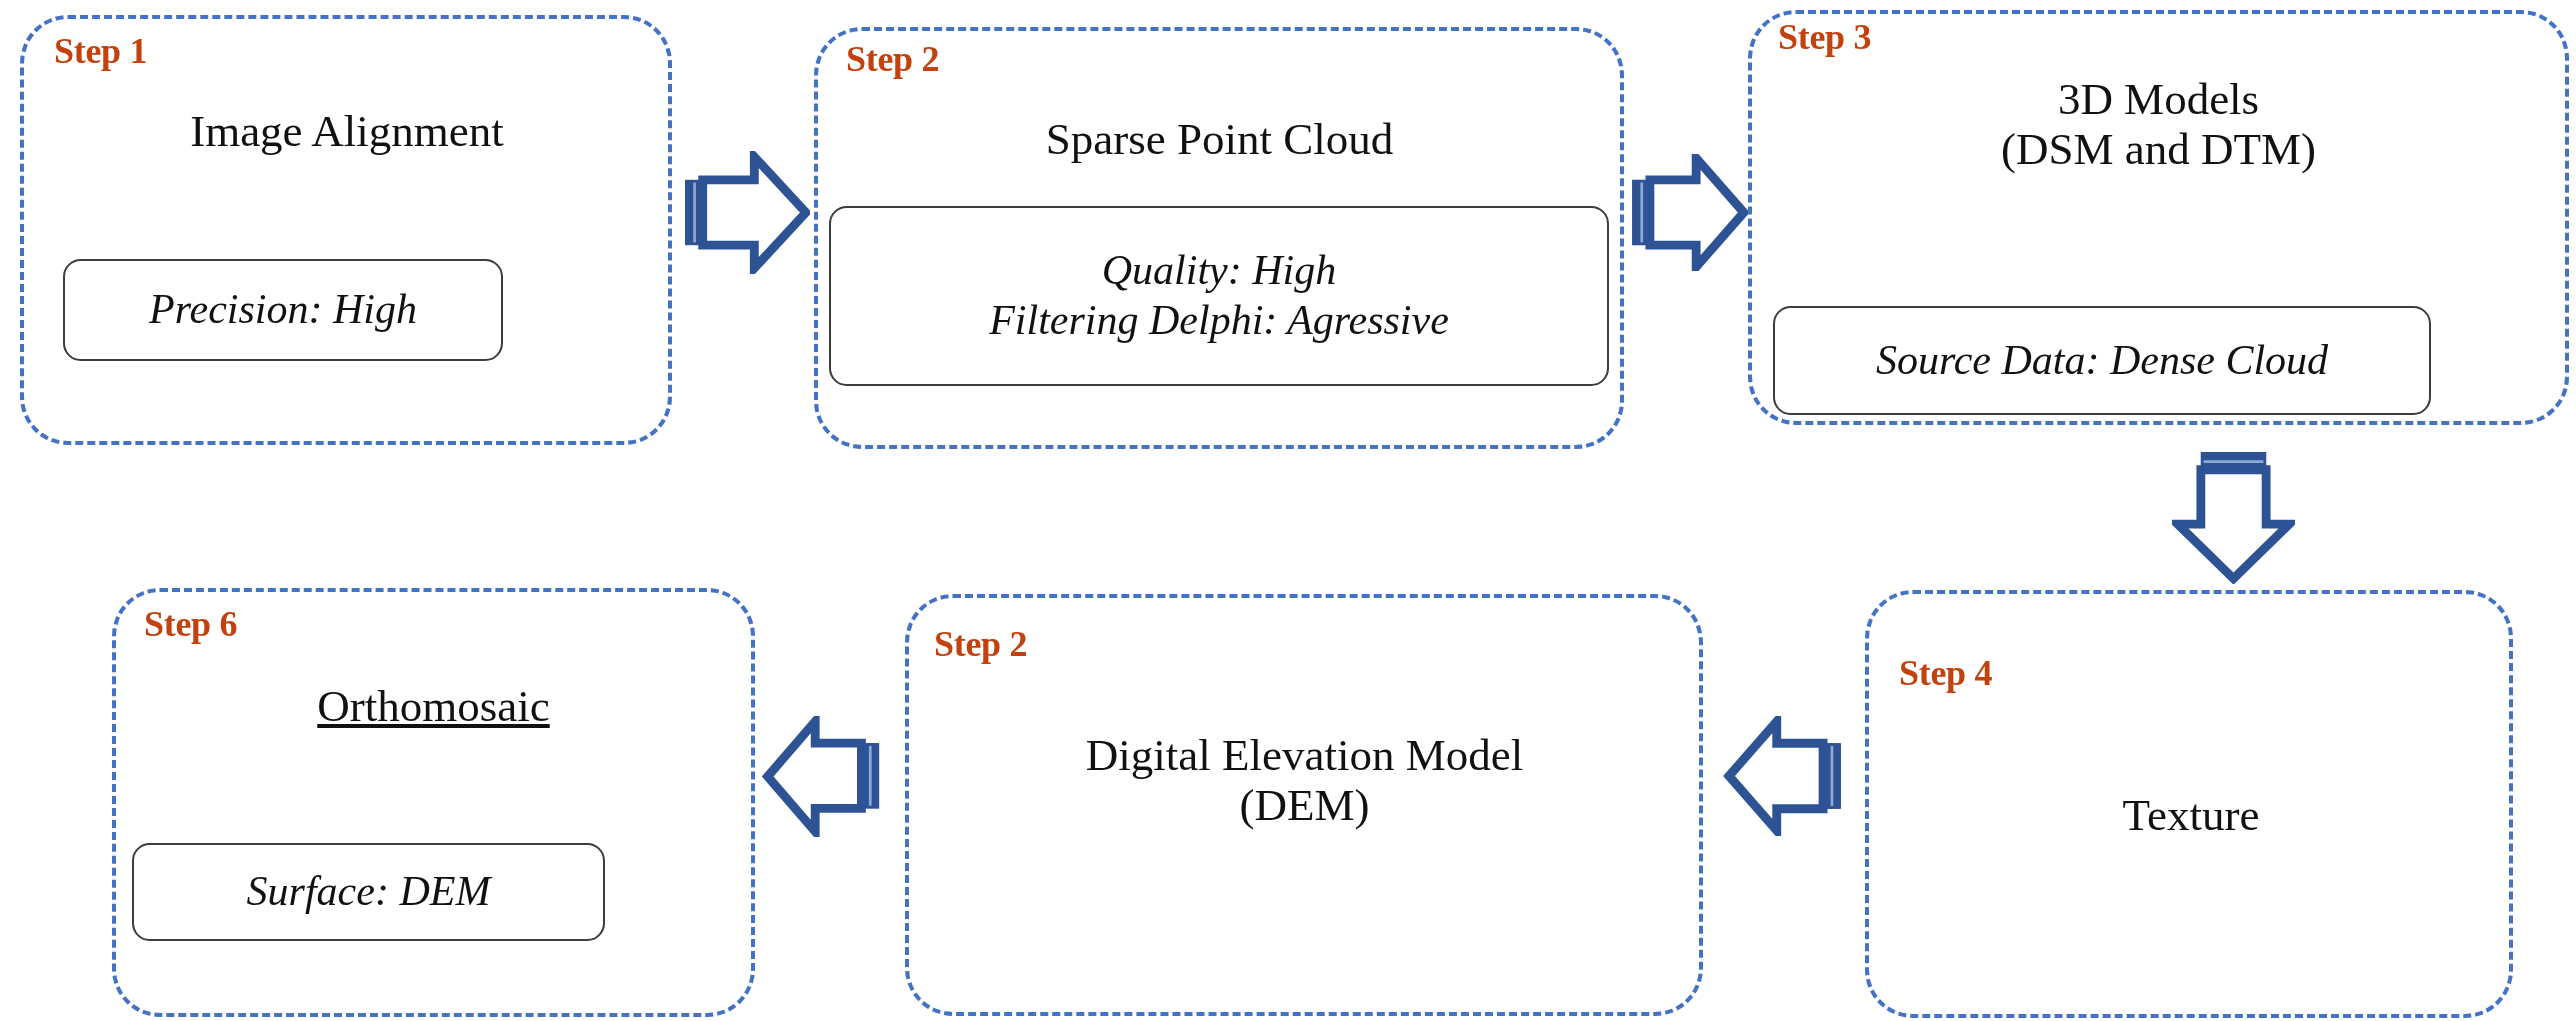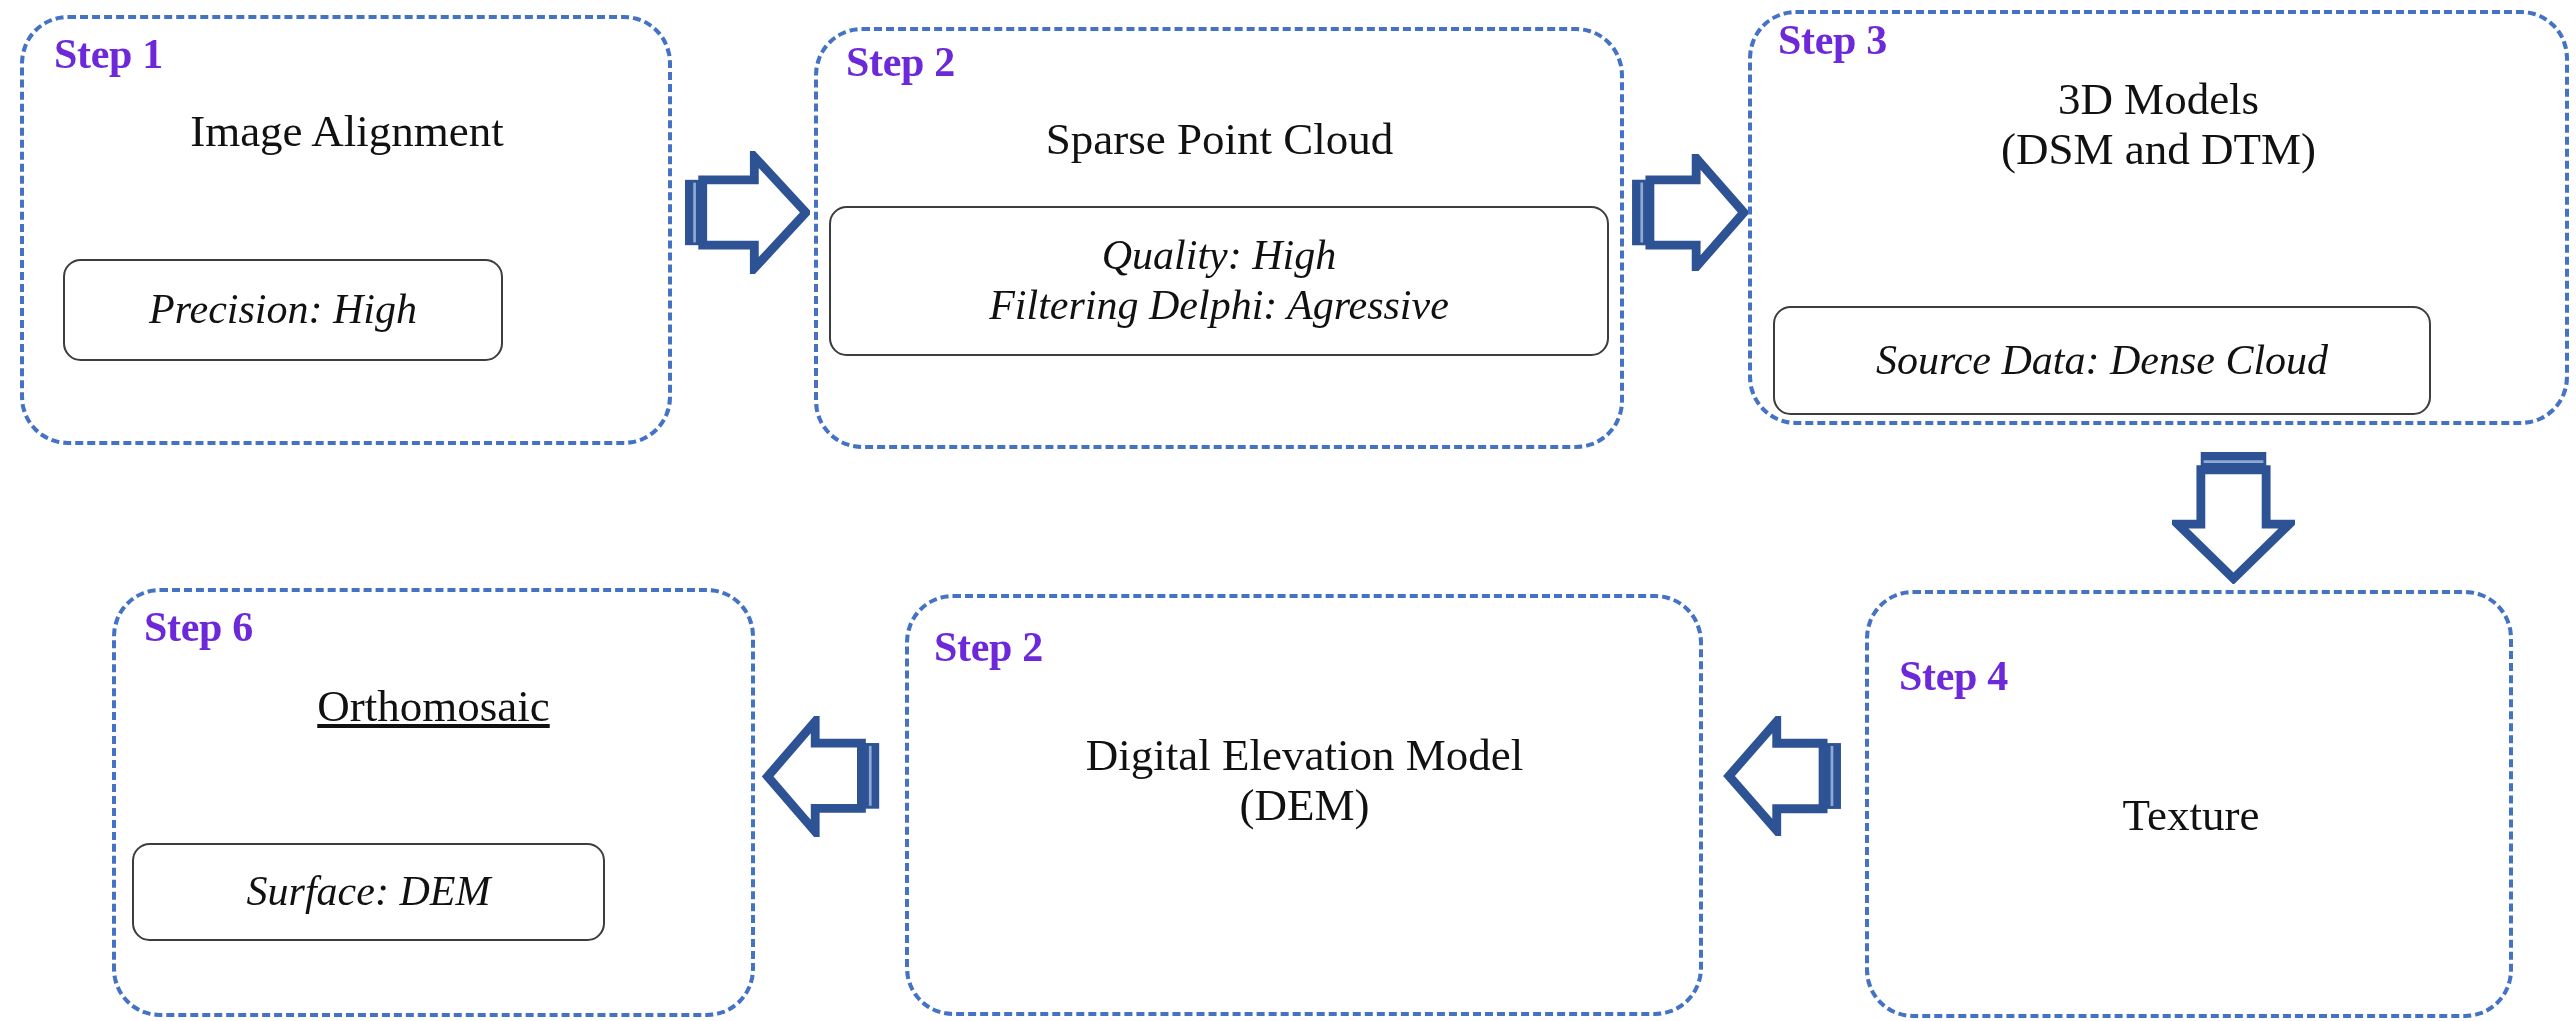--- a/index.html
+++ b/index.html
@@ -26,23 +26,23 @@
     border: 4.8px dashed #4472C4;
     border-radius: 48px;
     background: #ffffff;
   }
 
   
   .step-label {
     position: absolute;
     font-family: "Liberation Serif", "DejaVu Serif", serif;
     font-weight: bold;
-    font-size: 42px;
+    font-size: 36px;
     line-height: 1;
-    color: #6d28d9;
+    color: #c2410c;
     white-space: nowrap;
     letter-spacing: -0.3px;
   }
 
   
   .step-title {
     position: absolute;
     font-family: "Liberation Serif", "DejaVu Serif", serif;
     font-weight: normal;
     font-size: 45px;
@@ -102,21 +102,21 @@
       <polygon points="32,42 108,42 108,8 184,90 108,172 108,138 32,138" fill="#FFFFFF" stroke="#2E5394" stroke-width="13" stroke-linejoin="miter"></polygon>
       <rect x="6" y="42" width="26" height="96" fill="#2E5394"></rect>
       <line x1="20" y1="46" x2="20" y2="134" stroke="#8FA8D4" stroke-width="4"></line>
     </svg>
   </div>
 
   <div class="step-box" style="left:814px; top:27px; width:810px; height:422px;">
   </div>
   <div class="step-label" style="left:846px; top:41px;">Step 2</div>
   <div class="step-title" style="left:828px; top:114px; width:783px;">Sparse Point Cloud</div>
-  <div class="param-box" style="left:829px; top:206px; width:780px; height:150px;">
+  <div class="param-box" style="left:829px; top:206px; width:780px; height:180px;">
     <div class="param-line">Quality: High</div>
     <div class="param-line">Filtering Delphi: Agressive</div>
   </div>
 
   <div class="arrow" style="left:1628px; top:154px; width:120px; height:117px;">
     <svg width="120" height="117" viewBox="0 0 176 172">
       <rect x="6" y="38" width="26" height="96" fill="#2E5394"></rect>
       <polygon points="32,38 100,38 100,6 170,86 100,166 100,134 32,134" fill="#FFFFFF" stroke="#2E5394" stroke-width="13" stroke-linejoin="miter"></polygon>
       <rect x="6" y="38" width="26" height="96" fill="#2E5394"></rect>
       <line x1="20" y1="42" x2="20" y2="130" stroke="#8FA8D4" stroke-width="4"></line>

